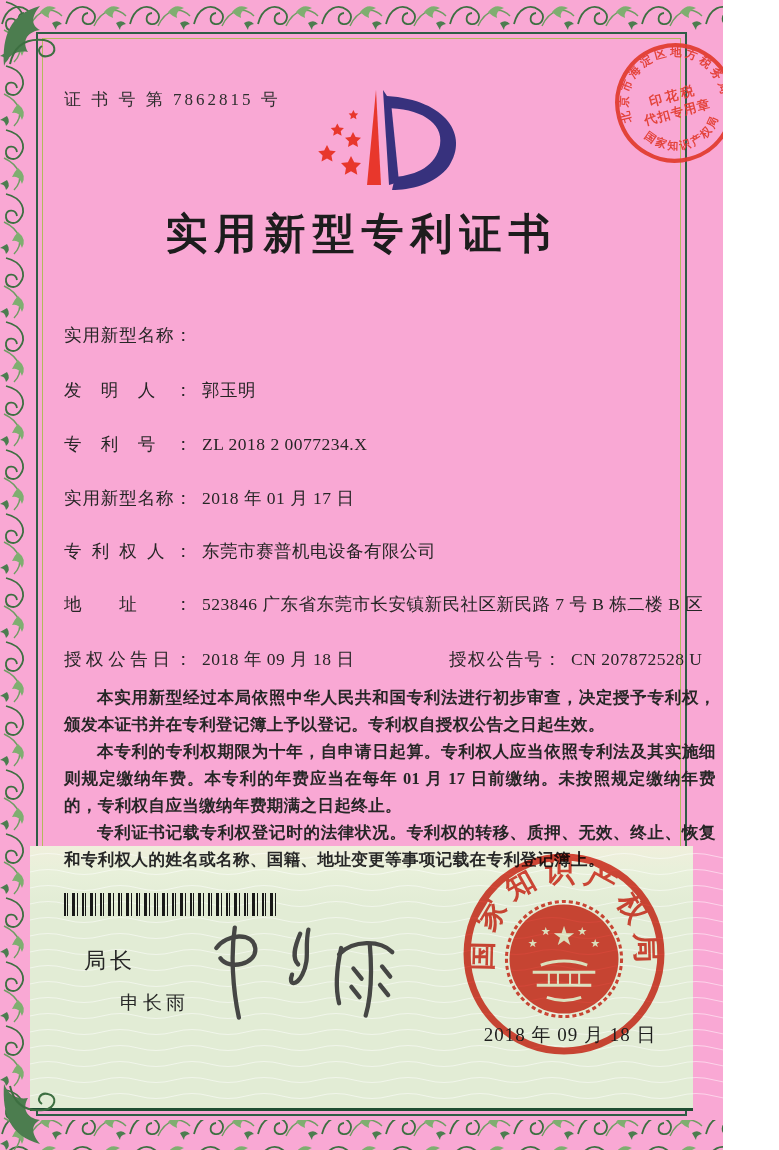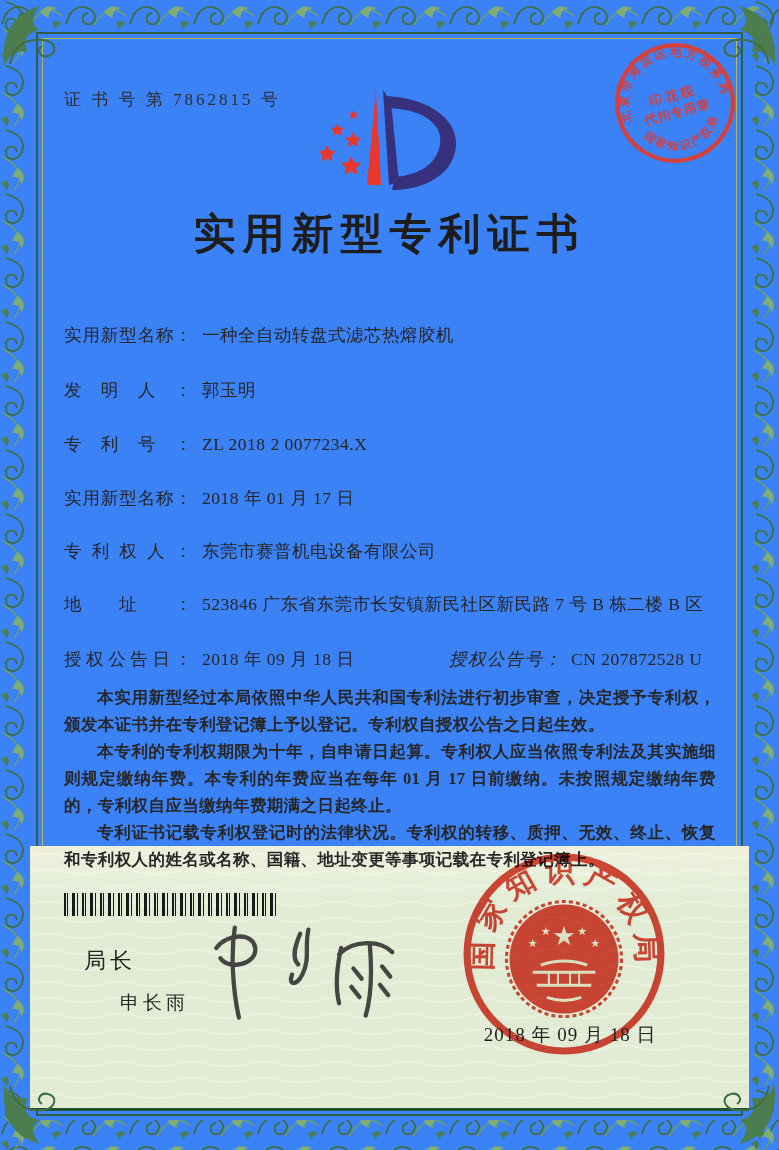--- a/index.html
+++ b/index.html
@@ -1,33 +1,33 @@
 <!DOCTYPE html>
 <html><head>
 <meta charset="utf-8">
 <style>
   html,body{margin:0;padding:0;}
-  .page{position:relative;width:779px;height:1150px;background:#3b82f6;overflow:hidden;
+  .page{position:relative;width:723px;height:1150px;background:#f9a8d4;overflow:hidden;
         font-family:"Liberation Serif","DejaVu Serif",serif;color:#262626;}
   .orn{position:absolute;left:0;top:0;z-index:5;pointer-events:none;}
   .frame-dark{position:absolute;left:36px;right:36px;top:32px;bottom:34px;border:2px solid #2f5d45;z-index:1;}
   .frame-light{position:absolute;left:42px;right:42px;top:38px;bottom:40px;border:1px solid #b3b95c;z-index:1;}
   .cert-no{position:absolute;left:64px;top:88px;font-size:17px;letter-spacing:3px;color:#2e2e2e;z-index:3;}
   .logo{position:absolute;left:295px;top:82px;z-index:3;}
   .stamp{position:absolute;left:612px;top:40px;width:126px;height:126px;transform:rotate(-15deg);opacity:.92;z-index:6;}
   .title{position:absolute;left:0;top:206px;width:100%;text-align:center;font-size:42px;font-weight:bold;
          letter-spacing:7px;color:#1d1d1d;z-index:3;}
   .fields{position:absolute;left:64px;top:0;width:655px;z-index:3;font-size:17.5px;}
   .frow{position:absolute;left:0;display:flex;width:655px;line-height:26px;}
   .flabel{flex:0 0 128px;text-align:justify;text-align-last:justify;}
   .fvalue{flex:1;margin-left:10px;letter-spacing:.5px;}
   .row-name{top:322px}.row-inv{top:377px}.row-pat{top:431px}.row-fil{top:485px}
   .row-own{top:538px}.row-addr{top:591px}.row-grant{top:646px}
   .grant-right{position:absolute;left:385px;top:0;display:flex;}
-  .grant-right .flabel{flex:0 0 112px;font-style:italic;}
+  .grant-right .flabel{flex:0 0 112px;}
   .paras{position:absolute;left:64px;top:684px;width:652px;z-index:3;font-size:16.5px;line-height:27px;
          text-align:justify;letter-spacing:.4px;font-weight:bold;}
   .paras p{margin:0;text-indent:2em;}
   .band{position:absolute;left:30px;right:30px;top:846px;height:262px;z-index:2;
         background:linear-gradient(180deg,#f0efdc 0,#e8f0da 26px,#e2ecd5 60px,#e2ecd5 100%);
         border-bottom:3px solid #1f4e33;}
   .waves{position:absolute;left:0;top:0;}
   .barcode{position:absolute;left:64px;top:893px;width:212px;height:23px;z-index:3;
     background:repeating-linear-gradient(90deg,#191919 0 2px,transparent 2px 3px,#191919 3px 4px,
       transparent 4px 8px,#191919 8px 11px,transparent 11px 13px,#191919 13px 14px,transparent 14px 18px);}
@@ -131,21 +131,20 @@
     </text>
     <text x="60" y="57" font-size="12.5" fill="#e23b2e" font-weight="bold" text-anchor="middle" letter-spacing="3">印花税</text>
     <text x="60" y="73" font-size="12" fill="#e23b2e" font-weight="bold" text-anchor="middle" letter-spacing="1">代扣专用章</text>
   </svg>
 
   <div class="title">实用新型专利证书</div>
 
   <div class="fields">
     <div class="frow row-name">
       <span class="flabel">实用新型名称：</span>
-      <div class="fvalue">一种全自动转盘式滤芯热熔胶机</div>
     </div>
     <div class="frow row-inv">
       <span class="flabel">发明人：</span>
       <div class="fvalue">郭玉明</div>
     </div>
     <div class="frow row-pat">
       <span class="flabel">专利号：</span>
       <div class="fvalue">ZL 2018 2 0077234.X</div>
     </div>
     <div class="frow row-fil">

